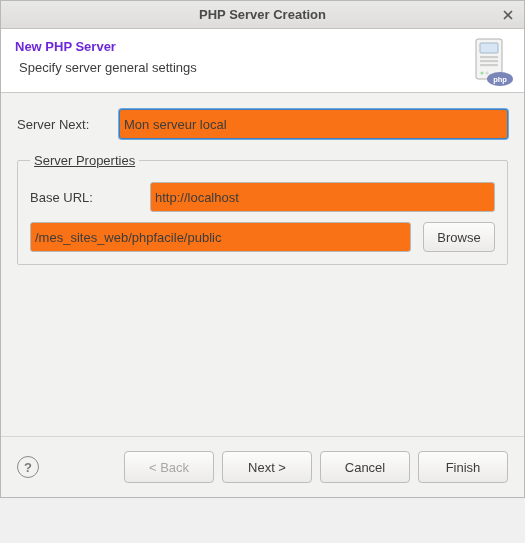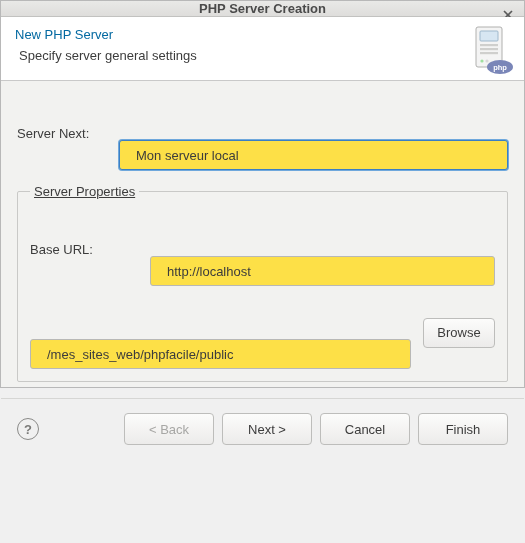--- a/index.html
+++ b/index.html
@@ -8,21 +8,21 @@
     font-family: "Segoe UI", "Liberation Sans", Arial, sans-serif;
     font-size: 13px;
     color: #3c3c3c;
     background: #f0f0f0;
     width: 525px;
     height: 543px;
     overflow: hidden;
   }
   .window {
     width: 525px;
-    height: 388px;
+    height: 498px;
     background: #f2f2f0;
     border: 1px solid #b8b8b8;
     display: flex;
     flex-direction: column;
   }
   .titlebar {
     height: 28px;
     background: linear-gradient(#e9e9e7, #dedddb);
     border-bottom: 1px solid #c2c2c0;
     display: flex;
@@ -51,23 +51,23 @@
   .titlebar-close svg { width: 10px; height: 10px; }
 
   .header {
     background: #ffffff;
     padding: 10px 14px 14px 14px;
     border-bottom: 1px solid #c9c9c9;
     position: relative;
     min-height: 64px;
   }
   .header-title {
-    font-weight: normal;
-    font-size: 13px;
-    color: #0369a1;
+    font-weight: bold;
+    font-size: 13px;
+    color: #6d28d9;
     margin-bottom: 6px;
   }
   .header-sub {
     font-size: 13px;
     color: #3c3c3c;
     margin-left: 4px;
   }
   .header-icon {
     position: absolute;
     right: 10px;
@@ -93,26 +93,25 @@
     width: 94px;
     white-space: nowrap;
     color: #3c3c3c;
   }
   .row-inner .label { width: 108px; }
   input.text {
     flex: 1;
     height: 30px;
     border: 1px solid #b8b8b6;
     border-radius: 3px;
-    padding: 0 16px;
-    font-size: 13px;
-    color: #3c3c3c;
-    background: #fde047;
+    padding: 0 4px;
+    font-size: 13px;
+    color: #3c3c3c;
+    background: #f97316;
     outline: none;
-    margin-top: 43px;
   }
   input.text.focus {
     border-color: #3b7fc4;
     box-shadow: 0 0 0 1px #6fa8dc;
   }
 
   fieldset.group {
     border: 1px solid #c9c9c7;
     border-radius: 2px;
     padding: 14px 12px 12px 12px;

